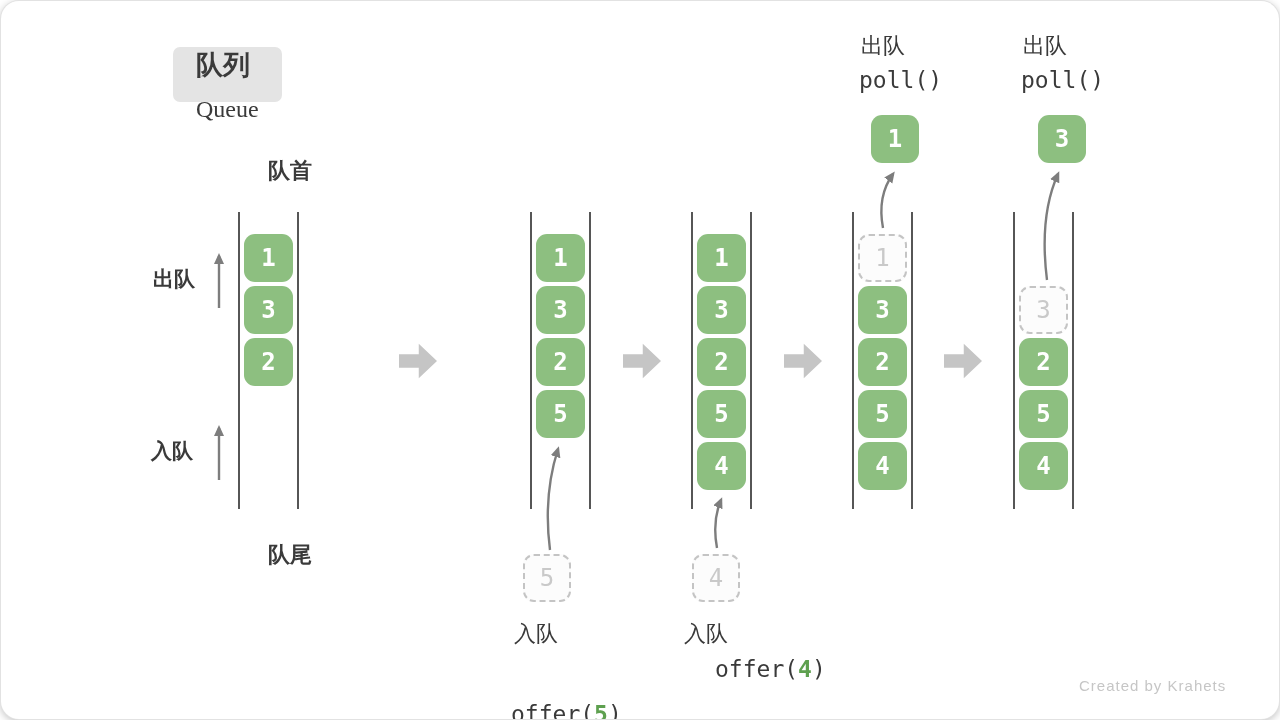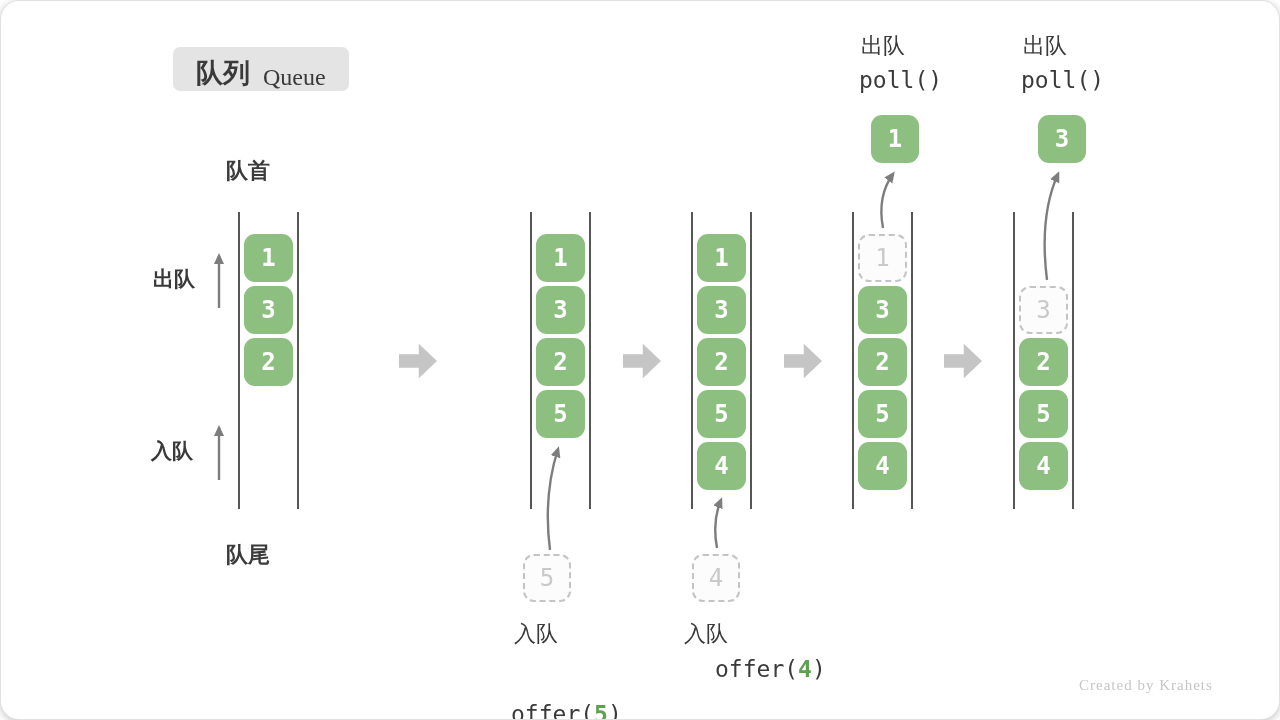--- a/index.html
+++ b/index.html
@@ -7,30 +7,30 @@
     position:relative;width:1278px;height:718px;margin:1px;
     background:#ffffff;border-radius:18px;
     box-shadow:0 0 0 1px #e2e2e2, 0 2px 8px rgba(0,0,0,.28);
     overflow:hidden;
     font-family:"Liberation Sans","DejaVu Sans",sans-serif;
     color:#3a3a3a;
   }
 
   
   .title-badge{
-    position:absolute;left:172px;top:46px;height:44px;
+    position:absolute;left:172px;top:46px;height:55px;
     background:#e4e4e4;border-radius:7px;
-    display:flex;align-items:flex-end;gap:13px;padding:0 23px;
+    display:flex;align-items:flex-start;gap:13px;padding:0 23px;flex-direction:column;
   }
   .title-zh{font-size:27px;font-weight:bold;}
   .title-en{font-family:Liberation Serif, serif;font-size:24px;}
 
   
   .front-label,.rear-label{
-    position:absolute;left:225px;width:86px;text-align:left;
+    position:absolute;left:225px;width:86px;text-align:right;
     font-size:22px;font-weight:bold;
   }
   .front-label{top:155px;}
   .rear-label{top:539px;}
   .side-label{position:absolute;font-size:21px;font-weight:bold;}
   .lbl-dequeue{left:152px;top:264px;}
   .lbl-enqueue{left:150px;top:436px;}
 
   
   .queue{position:absolute;top:211px;width:61px;height:297px;}
@@ -80,21 +80,21 @@
     position:absolute;top:342px;width:38px;height:36px;background:#c5c5c5;
     clip-path:polygon(0 31%,52% 31%,52% 2%,100% 50%,52% 98%,52% 69%,0 69%);
   }
   .sa1{left:398px}.sa2{left:622px}.sa3{left:783px}.sa4{left:943px}
 
   
   .overlay{position:absolute;left:0;top:0;width:1280px;height:720px;pointer-events:none;}
 
   .watermark{
     position:absolute;left:1078px;top:676px;
-    font-family:Liberation Serif, serif;
+    font-family:Liberation Sans, sans-serif;
     font-size:15px;color:#c6c6c6;letter-spacing:1px;
   }
 </style>
 </head>
 <body>
 
 <div class="canvas">
 
   <div class="title-badge">
     <span class="title-zh">队列</span>

